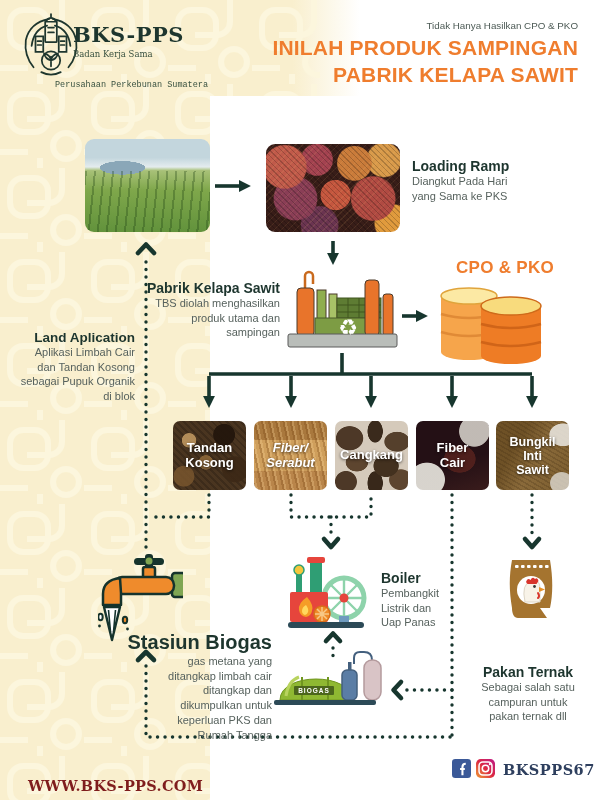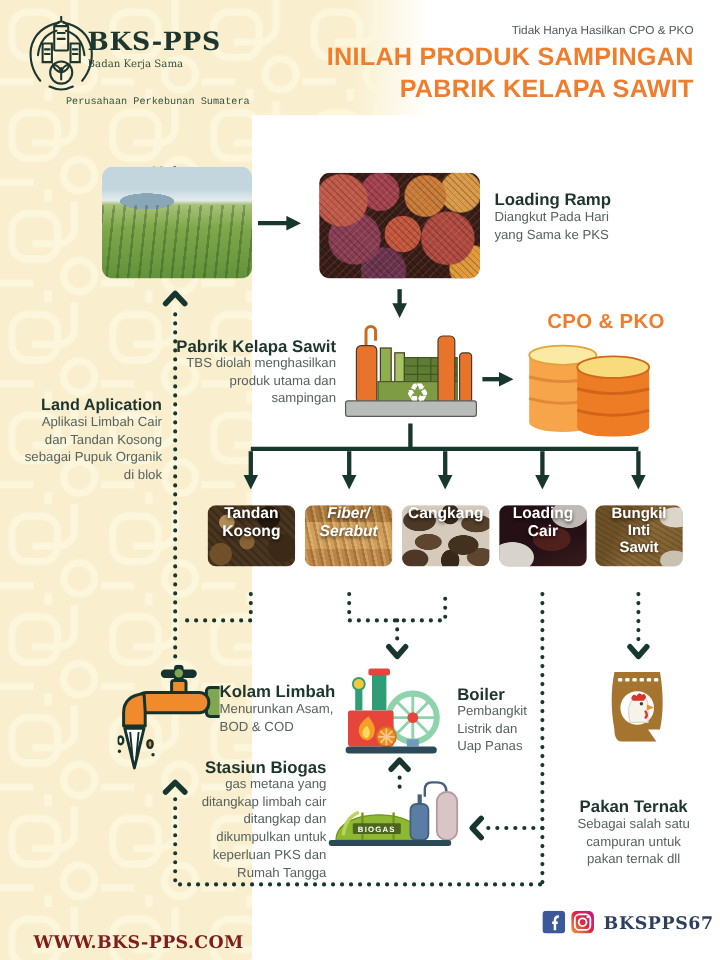--- a/index.html
+++ b/index.html
@@ -41,22 +41,22 @@
       radial-gradient(circle at 22% 62%,#8a3e56 0 18%,rgba(0,0,0,0) 19%),
       radial-gradient(circle at 52% 58%,#c4563e 0 17%,rgba(0,0,0,0) 18%),
       radial-gradient(circle at 80% 62%,#b04a42 0 18%,rgba(0,0,0,0) 19%),
       radial-gradient(circle at 40% 92%,#6a3450 0 16%,rgba(0,0,0,0) 17%),
       radial-gradient(circle at 95% 90%,#e09a3c 0 12%,rgba(0,0,0,0) 13%),
       #381d18;}
   .photo-fruit::after{content:"";position:absolute;inset:0;
       background:repeating-linear-gradient(45deg,rgba(0,0,0,.20) 0 1px,rgba(0,0,0,0) 1px 4px),
                  repeating-linear-gradient(-45deg,rgba(255,200,120,.10) 0 1px,rgba(0,0,0,0) 1px 5px);}
   
-  .bp{top:421px;width:73px;height:51px;border-radius:7px;overflow:hidden;
-      display:flex;align-items:flex-start;justify-content:center;}
+  .bp{top:421px;width:73px;height:69px;border-radius:7px;overflow:hidden;
+      display:flex;align-items:center;justify-content:center;}
   .bp-label{color:#fff;font-weight:bold;font-size:13px;line-height:1.12;text-align:center;
       text-shadow:0 1px 3px rgba(0,0,0,.65);}
   .bp-label.sm{font-size:12.5px;}
   .bp1{left:173px;background:
       radial-gradient(circle at 22% 28%,rgba(190,150,95,.9) 0 9%,rgba(0,0,0,0) 10%),
       radial-gradient(circle at 70% 20%,rgba(35,22,12,.95) 0 14%,rgba(0,0,0,0) 15%),
       radial-gradient(circle at 45% 60%,rgba(150,110,60,.8) 0 12%,rgba(0,0,0,0) 13%),
       radial-gradient(circle at 85% 70%,rgba(60,40,22,.9) 0 16%,rgba(0,0,0,0) 17%),
       radial-gradient(circle at 15% 80%,rgba(120,85,45,.85) 0 12%,rgba(0,0,0,0) 13%),
       repeating-linear-gradient(45deg,rgba(0,0,0,.18) 0 2px,rgba(0,0,0,0) 2px 5px),#4a3520;}
@@ -241,21 +241,21 @@
         <div>Serabut</div>
       </div>
   </div>
   <div class="abs bp bp3">
     <div class="bp-label">
         <div>Cangkang</div>
       </div>
   </div>
   <div class="abs bp bp4">
     <div class="bp-label">
-        <div>Loading</div>
+        <div>Fiber</div>
         <div>Cair</div>
       </div>
   </div>
   <div class="abs bp bp5">
     <div class="bp-label sm">
         <div>Bungkil</div>
         <div>Inti</div>
         <div>Sawit</div>
       </div>
   </div>
@@ -268,25 +268,20 @@
     <rect x="74" y="19" width="13" height="24" rx="3" fill="#7fa653" stroke="#15332c" stroke-width="2.5"></rect>
     <rect x="16" y="23" width="60" height="17" rx="8" fill="#ef8b2c" stroke="#15332c" stroke-width="2.5"></rect>
     <path d="M22 24 Q5 26 5 40 L5 51 L23 51 L23 39 Z" fill="#ef8b2c" stroke="#15332c" stroke-width="2.5" stroke-linejoin="round"></path>
     <polygon points="6,53 22,53 14,86" fill="#ffffff" stroke="#15332c" stroke-width="2.4" stroke-linejoin="round"></polygon>
     <path d="M10.5 56 L12.5 78 M17.5 56 L15.5 78" stroke="#15332c" stroke-width="1.6" fill="none"></path>
     <ellipse cx="2.5" cy="63" rx="2.2" ry="3.2" fill="#fff" stroke="#15332c" stroke-width="2"></ellipse>
     <ellipse cx="27" cy="66" rx="2.2" ry="3.2" fill="#ef8b2c" stroke="#15332c" stroke-width="2"></ellipse>
     <circle cx="1.5" cy="72" r="1.4" fill="#15332c"></circle>
     <circle cx="29.5" cy="75" r="1.4" fill="#15332c"></circle>
   </svg>
-  <div class="abs" style="left:183px;top:568px">
-    <div class="node-title nowrap" style="font-size:14px">Kolam Limbah</div>
-    <div class="node-body nowrap">Menurunkan Asam,</div>
-    <div class="node-body nowrap">BOD &amp; COD</div>
-  </div>
 
   <svg class="abs" style="left:286px;top:556px" width="84" height="74" viewBox="0 0 84 74">
     <rect x="10" y="18" width="6" height="18" fill="#2f9e74"></rect>
     <circle cx="13" cy="14" r="5" fill="#f5c73c" stroke="#2f9e74" stroke-width="1.5"></circle>
     <rect x="24" y="6" width="12" height="30" fill="#2f9e74"></rect>
     <rect x="21" y="1" width="18" height="6" rx="2" fill="#e6453c"></rect>
     <circle cx="58" cy="42" r="20" fill="none" stroke="#8ed3ab" stroke-width="5"></circle>
     <path d="M58 22 V62 M38 42 H78 M44 28 L72 56 M72 28 L44 56" stroke="#8ed3ab" stroke-width="2.4"></path>
     <rect x="53" y="60" width="10" height="6" fill="#6f9bbf"></rect>
     <circle cx="58" cy="42" r="4.5" fill="#e6453c"></circle>
@@ -298,21 +293,21 @@
     <rect x="2" y="66" width="76" height="6" rx="3" fill="#2c4a57"></rect>
   </svg>
   <div class="abs" style="left:381px;top:570px">
     <div class="node-title nowrap" style="font-size:14px">Boiler</div>
     <div class="node-body nowrap">Pembangkit</div>
     <div class="node-body nowrap">Listrik dan</div>
     <div class="node-body nowrap">Uap Panas</div>
   </div>
 
   <div class="abs ta-r" style="right:328px;top:631px">
-    <div class="node-title nowrap" style="font-size:14px">Stasiun Biogas</div>
+    <div class="node-title nowrap" style="font-size:20px">Stasiun Biogas</div>
     <div class="node-body nowrap">gas metana yang</div>
     <div class="node-body nowrap">ditangkap limbah cair</div>
     <div class="node-body nowrap">ditangkap dan</div>
     <div class="node-body nowrap">dikumpulkan untuk</div>
     <div class="node-body nowrap">keperluan PKS dan</div>
     <div class="node-body nowrap">Rumah Tangga</div>
   </div>
   <svg class="abs" style="left:272px;top:650px" width="115" height="62" viewBox="0 0 115 62">
     <path d="M8 50 C8 22 80 22 80 50 Z" fill="#8fb832" stroke="#70961f"></path>
     <path d="M30 27 V50 M56 27 V50" stroke="#70961f" stroke-width="2" fill="none"></path>

